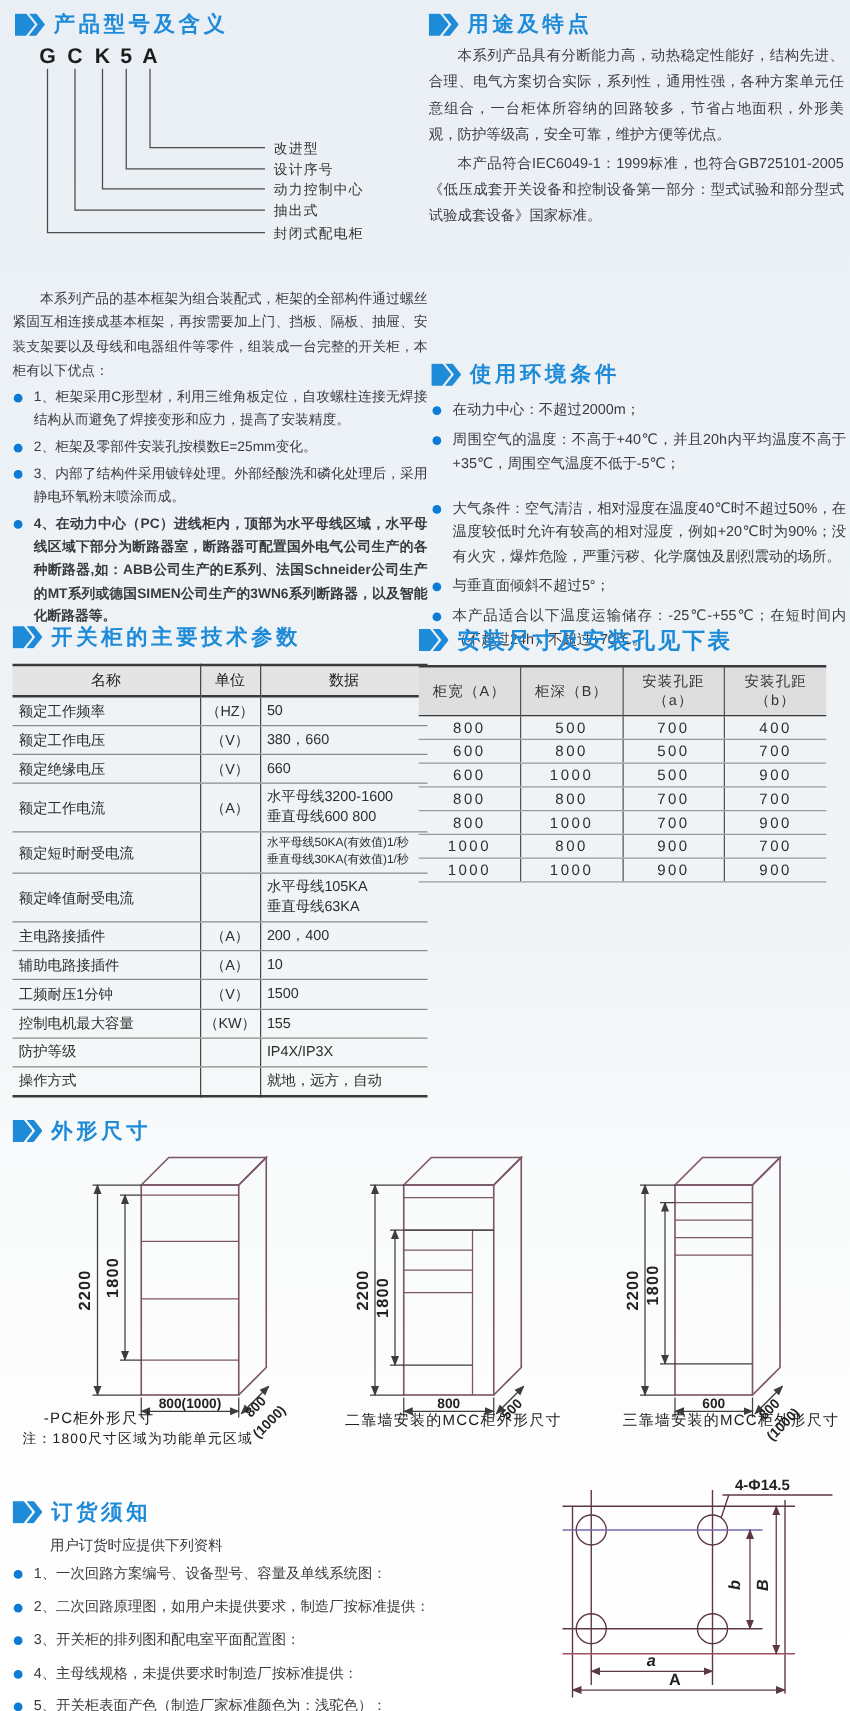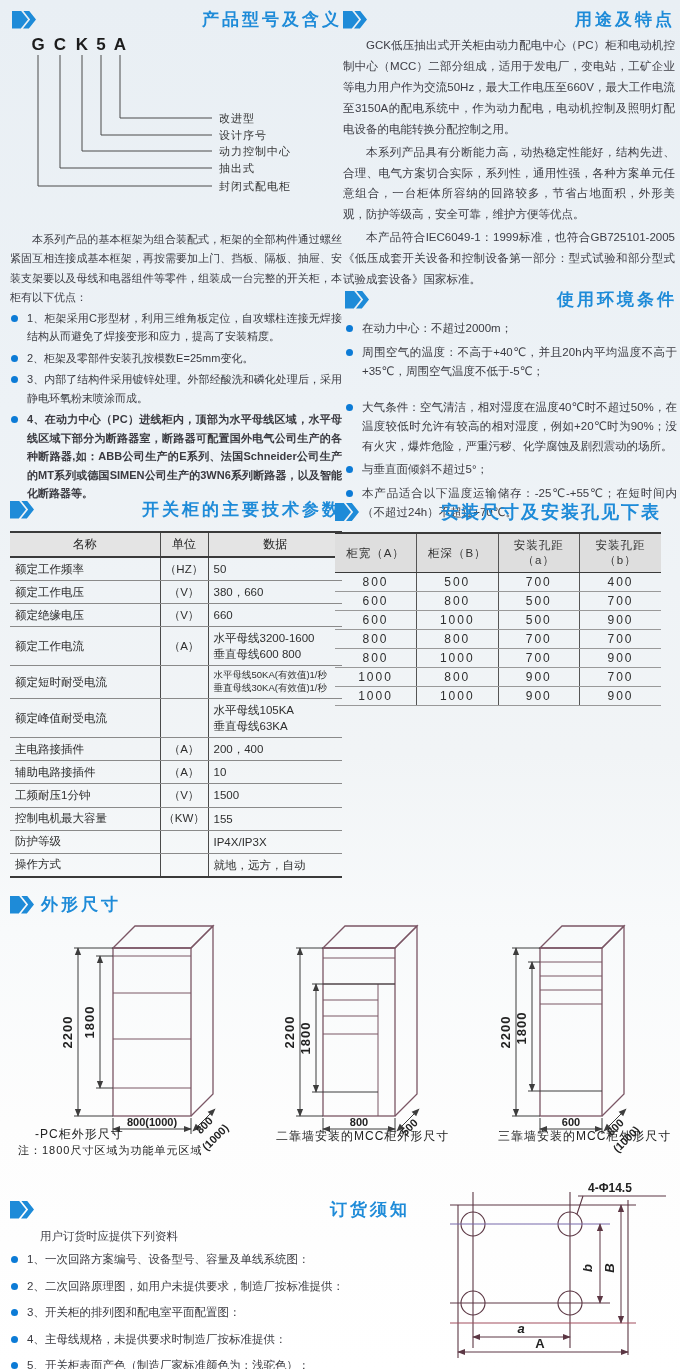--- a/index.html
+++ b/index.html
@@ -1,20 +1,20 @@
 <!DOCTYPE html>
 <html><head>
 <meta charset="utf-8">
 <style>
   html,body{margin:0;padding:0;background:#d8dde2;}
   #page{position:relative;width:680px;height:1369px;overflow:hidden;
     background:linear-gradient(180deg,#e9eff4 0%,#edf2f6 30%,#f1f4f6 55%,#f8fafb 68%,#fdfdfd 82%,#ffffff 100%);
     font-family:"Liberation Sans","DejaVu Sans",sans-serif;color:#3a3a40;}
   .sec{position:absolute;}
-  .sec-header{display:flex;align-items:center;gap:7px;margin:0 0 4px 0;justify-content:space-between;}
+  .sec-header{display:flex;align-items:center;gap:7px;margin:0 0 4px 0;}
   .sec-header h2{margin:0;font-size:17px;font-weight:bold;color:#1e8bd8;letter-spacing:3px;white-space:nowrap;}
   .chev{position:relative;width:24px;height:18px;display:inline-block;flex:0 0 auto;}
   .chev i{position:absolute;left:0;top:0;width:16px;height:18px;background:#1e8bd8;
     clip-path:polygon(0 0,55% 0,100% 50%,55% 100%,0 100%);}
   .chev b{position:absolute;left:11px;top:0;width:13px;height:18px;background:#1e8bd8;
     clip-path:polygon(0 0,45% 0,100% 50%,45% 100%,0 100%,55% 50%);}
   .para{font-size:11.5px;line-height:1.82;text-indent:2em;margin:0 0 2px 0;text-align:justify;color:#3c3c44;}
   .blt{position:relative;padding-left:17px;margin:0 0 3px 0;font-size:11.5px;line-height:1.7;text-align:justify;}
   .blt::before{content:"";position:absolute;left:1px;top:6px;width:7px;height:7px;border-radius:50%;background:#0c7bd6;}
   table{border-collapse:collapse;width:100%;table-layout:fixed;}
@@ -88,21 +88,20 @@
   <div class="sec" style="left:343px;top:8px;width:332px;">
     <div class="sec-header">
       <span class="chev">
           <i></i>
           <b></b>
         </span>
       <h2>用途及特点</h2>
     </div>
     <div>
 
-    <p class="para">GCK低压抽出式开关柜由动力配电中心（PC）柜和电动机控制中心（MCC）二部分组成，适用于发电厂，变电站，工矿企业等电力用户作为交流50Hz，最大工作电压至660V，最大工作电流至3150A的配电系统中，作为动力配电，电动机控制及照明灯配电设备的电能转换分配控制之用。</p>
         <p class="para">本系列产品具有分断能力高，动热稳定性能好，结构先进、合理、电气方案切合实际，系列性，通用性强，各种方案单元任意组合，一台柜体所容纳的回路较多，节省占地面积，外形美观，防护等级高，安全可靠，维护方便等优点。</p>
         <p class="para">本产品符合IEC6049-1：1999标准，也符合GB725101-2005《低压成套开关设备和控制设备第一部分：型式试验和部分型式试验成套设备》国家标准。</p>
       </div>
   </div>
 
   <div class="sec" style="left:10px;top:230px;width:332px;">
     <p class="para" style="font-size:11px;line-height:1.75;">本系列产品的基本框架为组合装配式，柜架的全部构件通过螺丝紧固互相连接成基本框架，再按需要加上门、挡板、隔板、抽屉、安装支架要以及母线和电器组件等零件，组装成一台完整的开关柜，本柜有以下优点：</p>
     <div>
 
     <div class="blt" style="font-size:11px;line-height:1.68;">1、柜架采用C形型材，利用三维角板定位，自攻螺柱连接无焊接结构从而避免了焊接变形和应力，提高了安装精度。</div>

